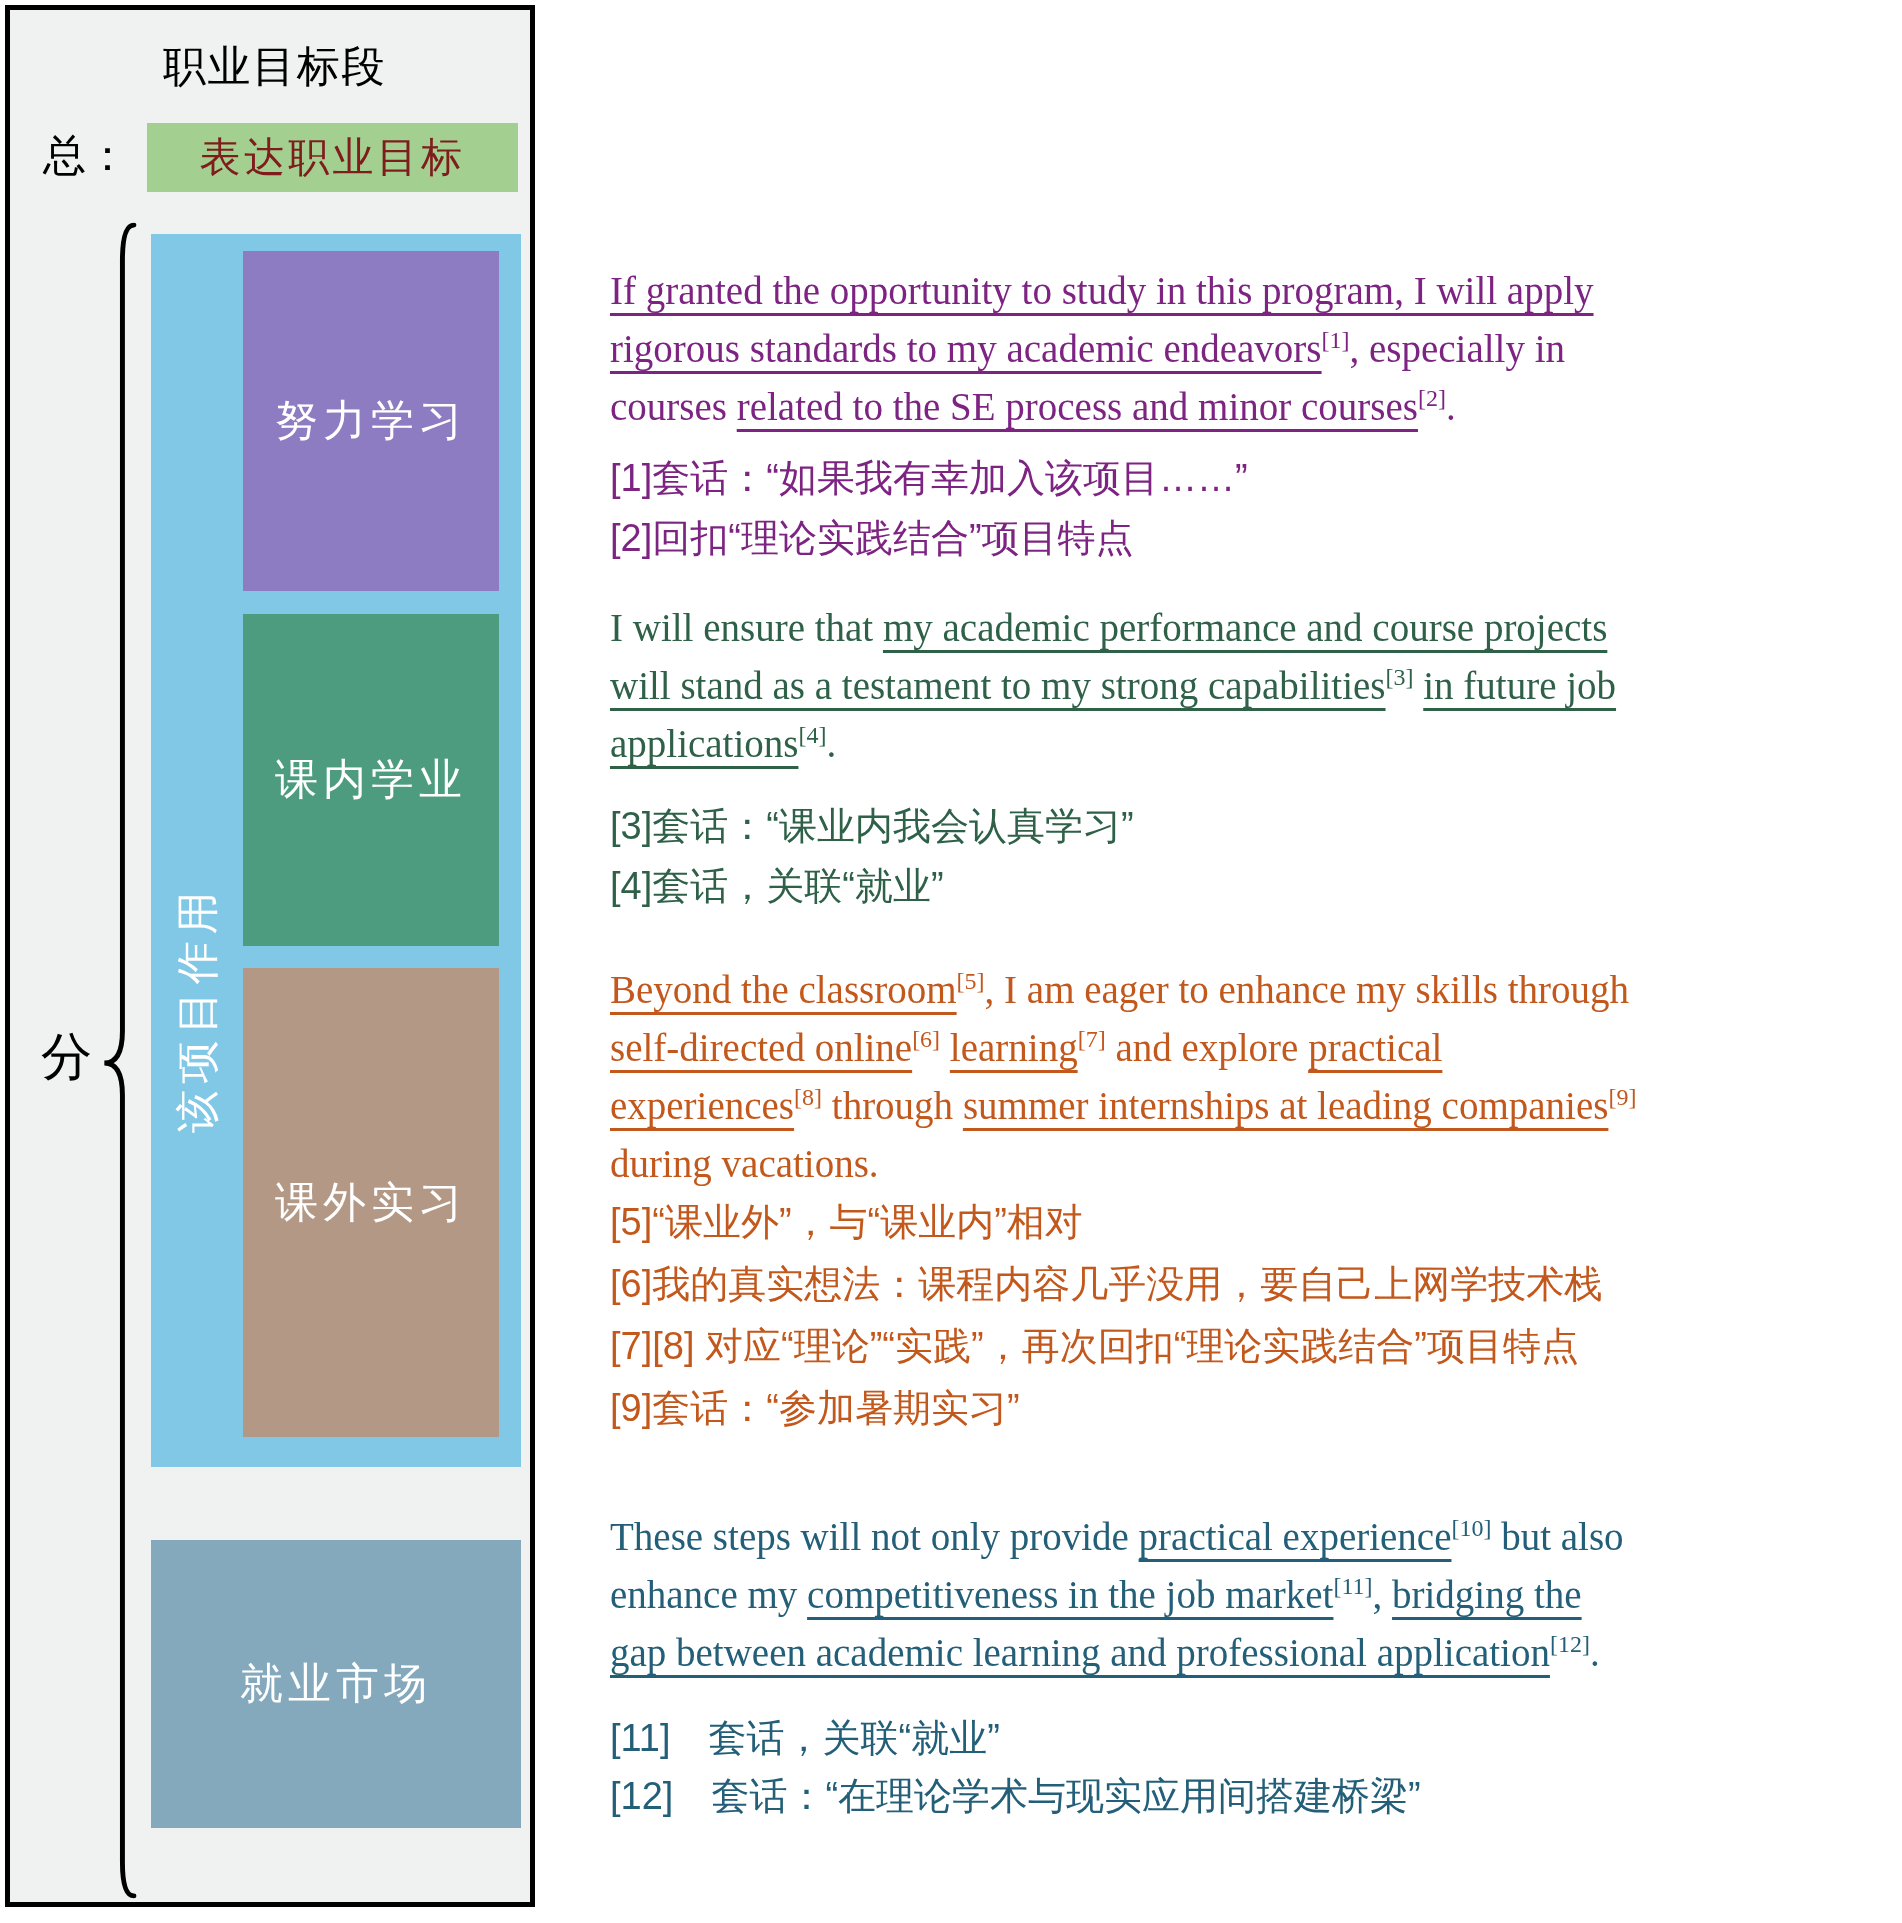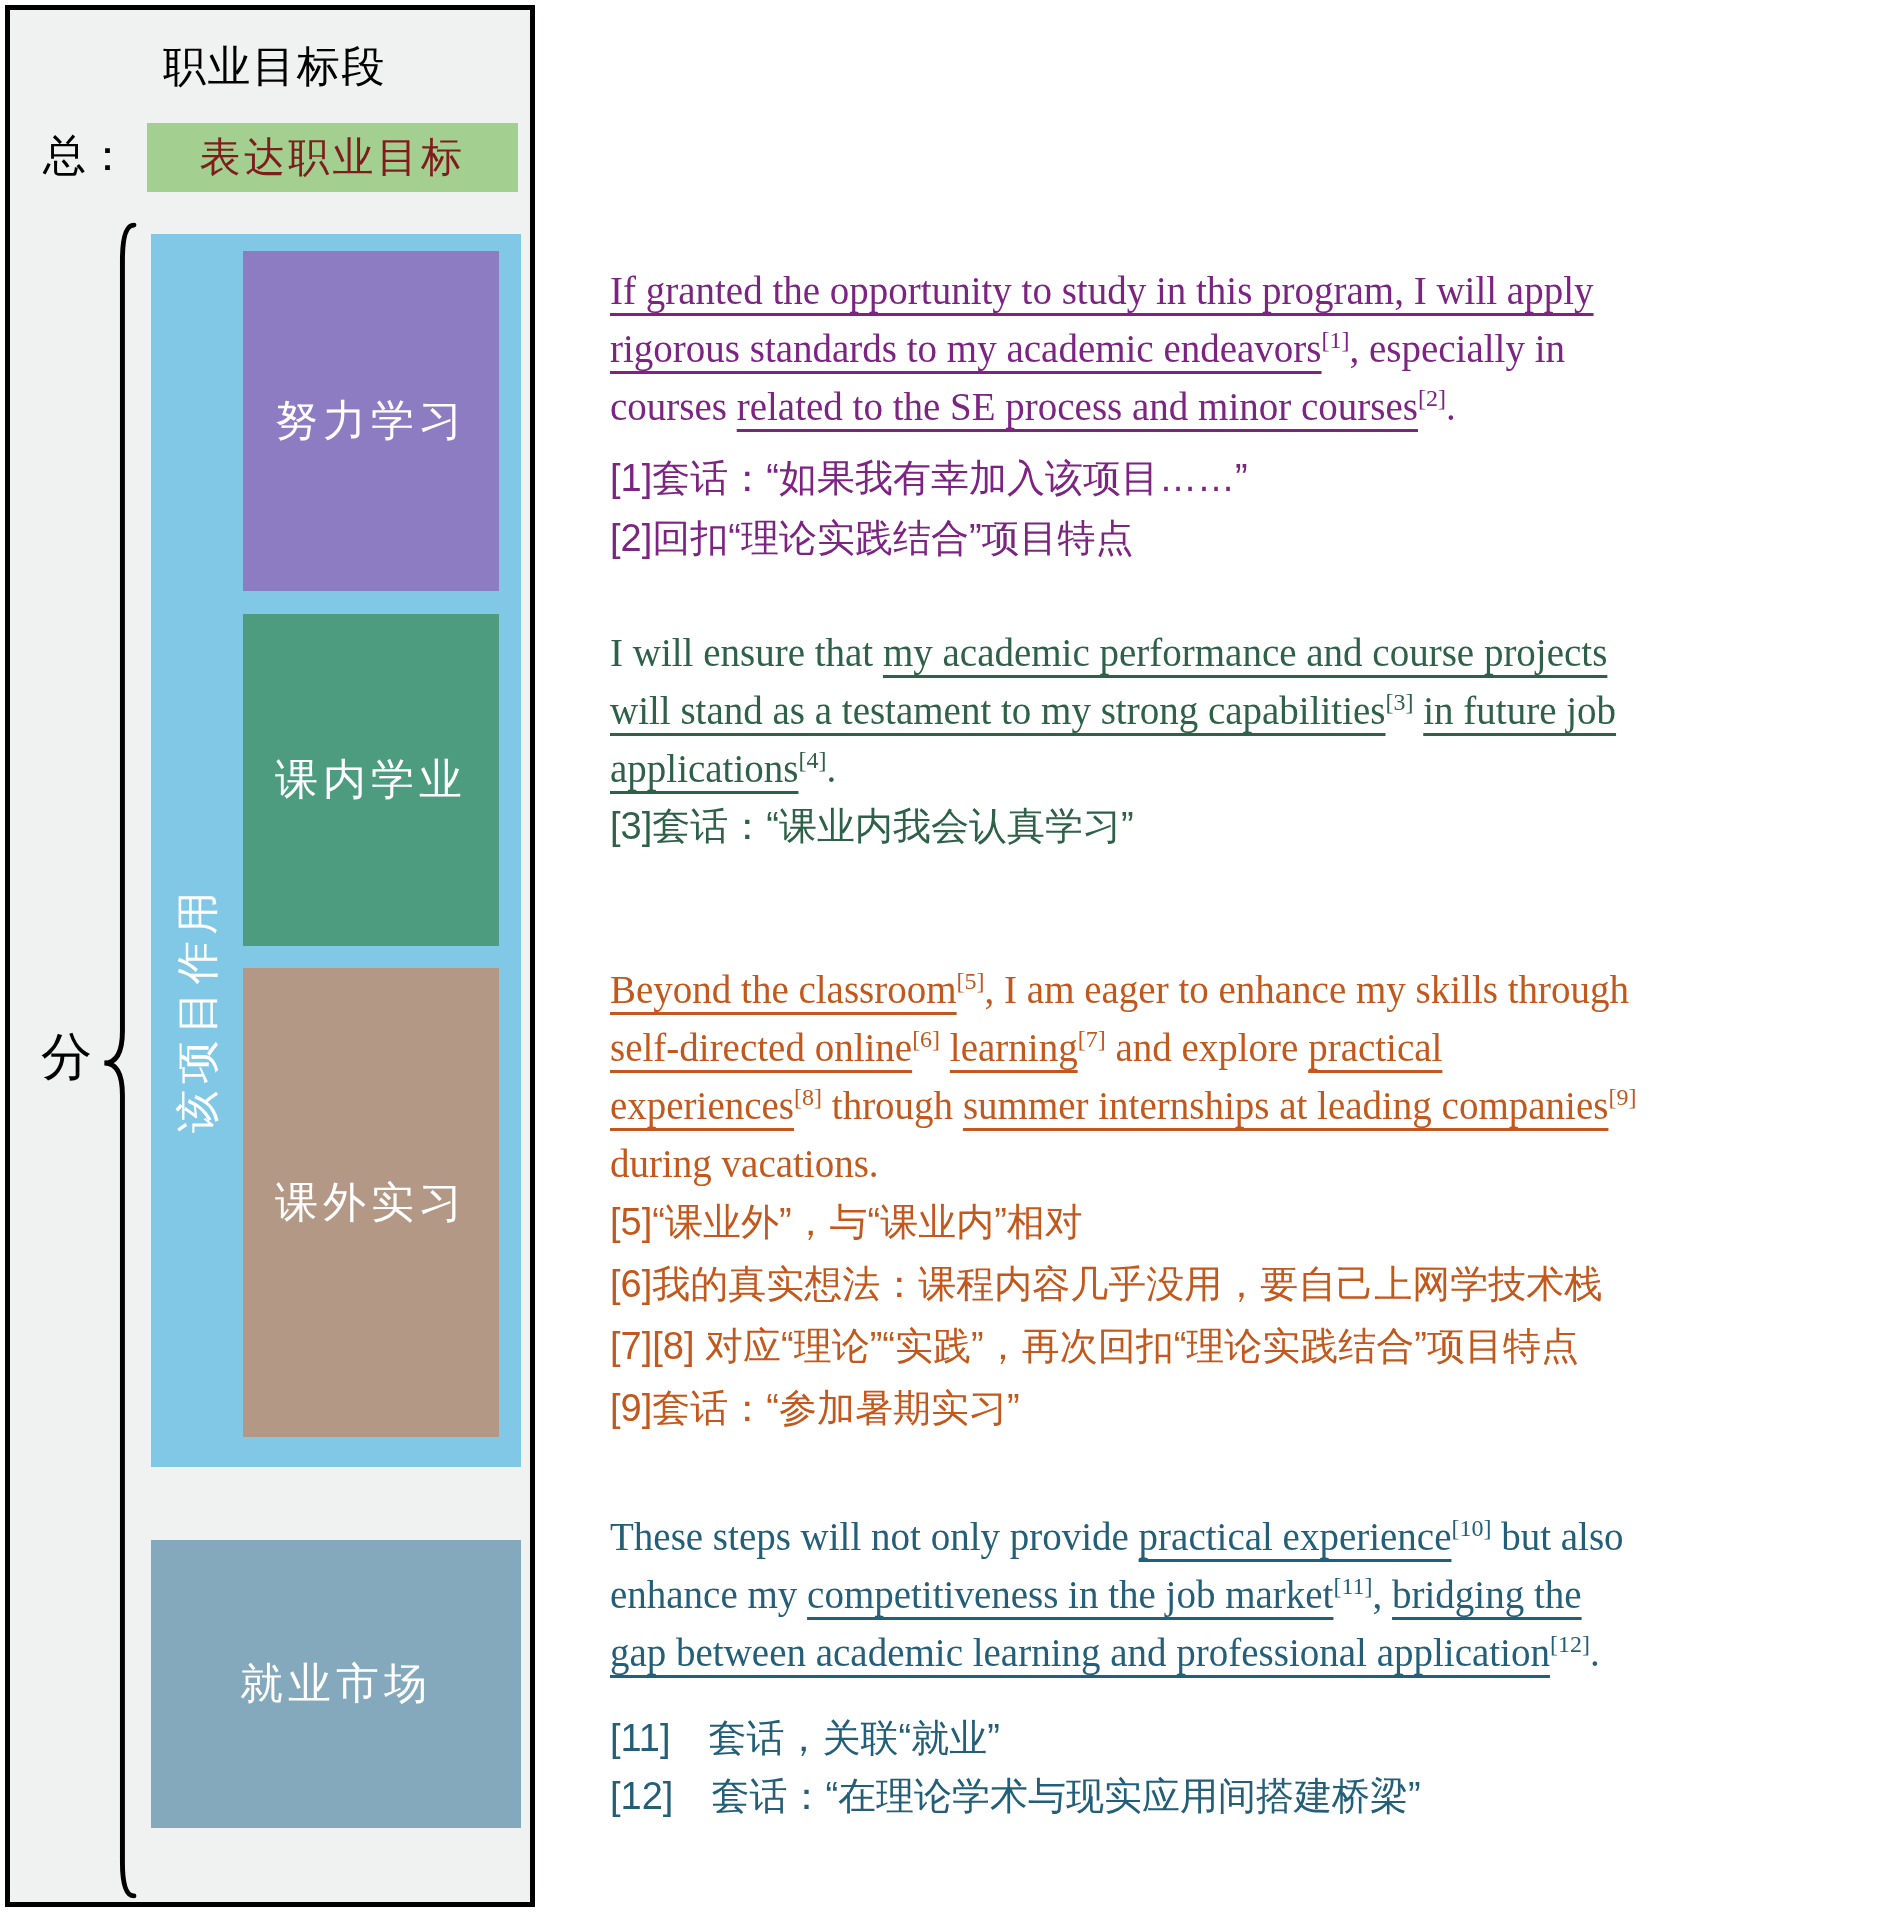--- a/index.html
+++ b/index.html
@@ -82,27 +82,28 @@
   <div class="content-column">
       <div class="block paragraph" style="top: 262px; color: rgb(125, 36, 131); line-height: 58px;">
         <div class="tl"><span class="u">If granted the opportunity to study in this program, I will apply</span></div>
         <div class="tl"><span class="u">rigorous standards to my academic endeavors</span><sup>[1]</sup><span>, especially in</span></div>
         <div class="tl"><span>courses </span><span class="u">related to the SE process and minor courses</span><sup>[2]</sup><span>.</span></div>
       </div>
       <div class="block annotations" style="top: 448px; color: rgb(125, 36, 131); line-height: 60px;">
         <div class="tl">[1]套话：“如果我有幸加入该项目……”</div>
         <div class="tl">[2]回扣“理论实践结合”项目特点</div>
       </div>
-      <div class="block paragraph" style="top: 624px; color: rgb(46, 97, 72); line-height: 58px;">
+      <div class="block paragraph" style="top: 599px; color: rgb(46, 97, 72); line-height: 58px;">
         <div class="tl"><span>I will ensure that </span><span class="u">my academic performance and course projects</span></div>
         <div class="tl"><span class="u">will stand as a testament to my strong capabilities</span><sup>[3]</sup><span> </span><span class="u">in future job</span></div>
         <div class="tl"><span class="u">applications</span><sup>[4]</sup><span>.</span></div>
       </div>
       <div class="block annotations" style="top: 796px; color: rgb(46, 97, 72); line-height: 60px;">
         <div class="tl">[3]套话：“课业内我会认真学习”</div>
+        <div class="tl">[4]套话，关联“就业”</div>
       </div>
       <div class="block paragraph" style="top: 961px; color: rgb(195, 88, 28); line-height: 58px;">
         <div class="tl"><span class="u">Beyond the classroom</span><sup>[5]</sup><span>, I am eager to enhance my skills through</span></div>
         <div class="tl"><span class="u">self-directed online</span><sup>[6]</sup><span> </span><span class="u">learning</span><sup>[7]</sup><span> and explore </span><span class="u">practical</span></div>
         <div class="tl"><span class="u">experiences</span><sup>[8]</sup><span> through </span><span class="u">summer internships at leading companies</span><sup>[9]</sup></div>
         <div class="tl"><span>during vacations.</span></div>
       </div>
       <div class="block annotations" style="top: 1191px; color: rgb(195, 88, 28); line-height: 62px;">
         <div class="tl">[5]“课业外”，与“课业内”相对</div>
         <div class="tl">[6]我的真实想法：课程内容几乎没用，要自己上网学技术栈</div>

